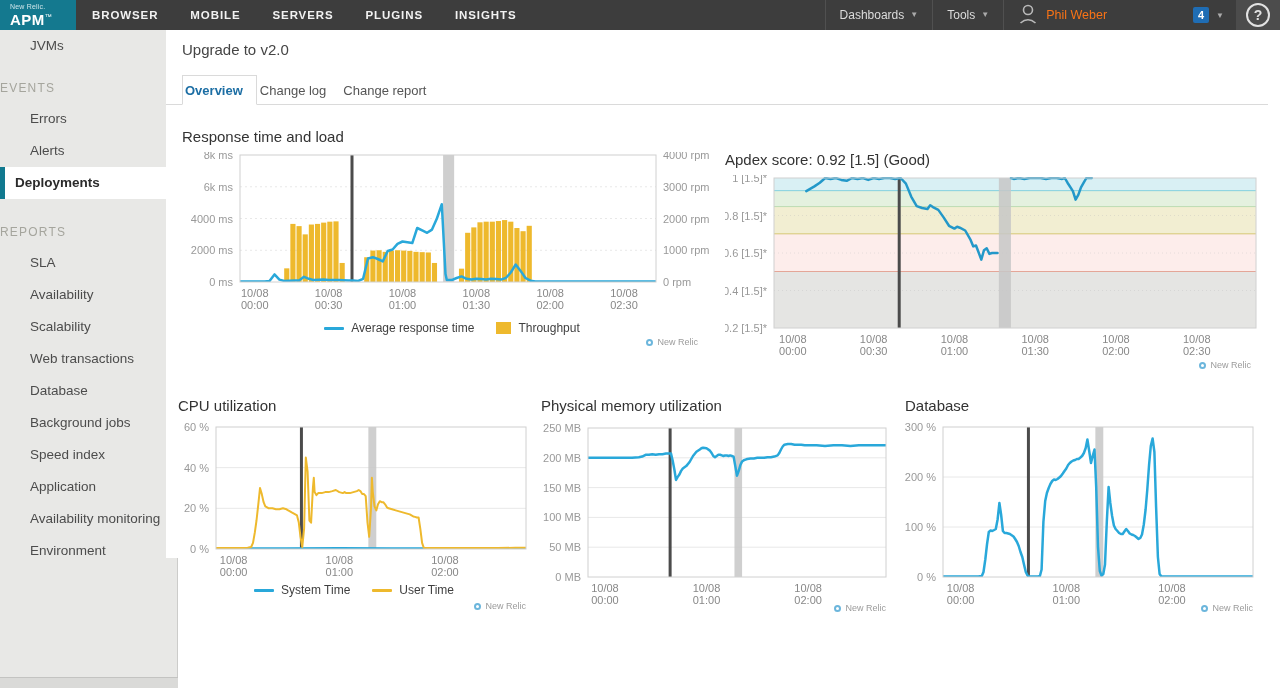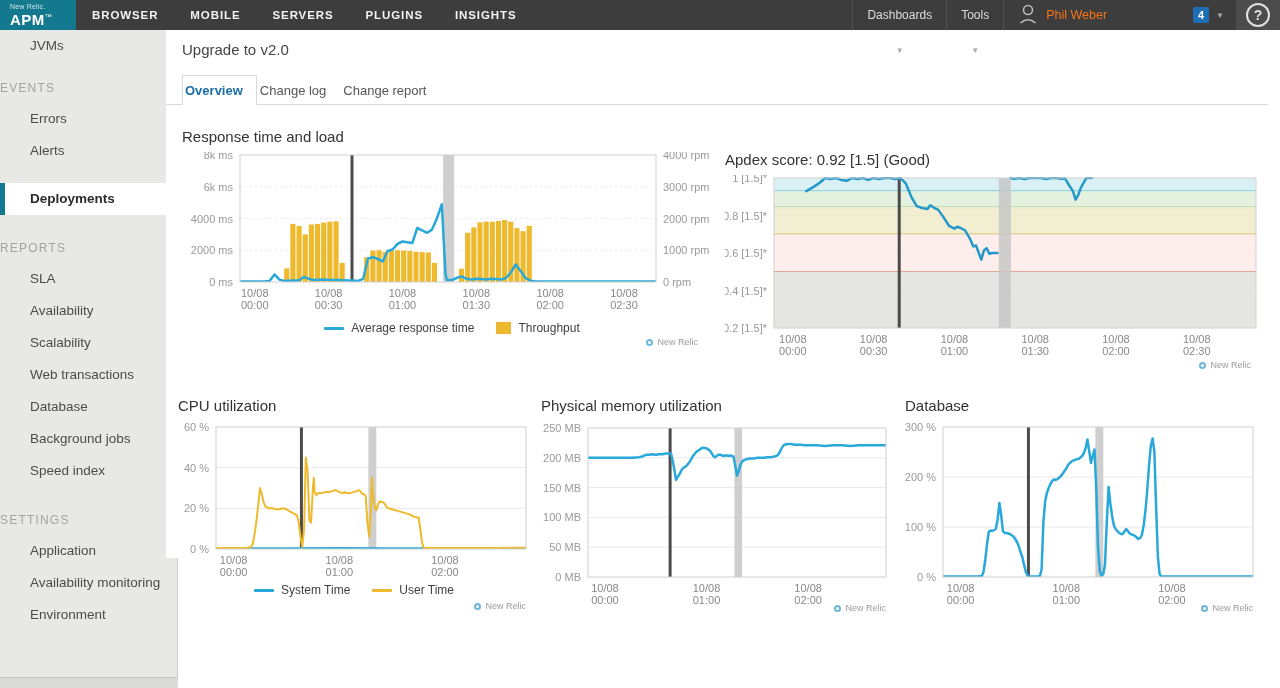--- a/index.html
+++ b/index.html
@@ -8,33 +8,33 @@
 
 
 .topnav { position:absolute; top:0; left:0; width:1280px; height:30px; background:#3d3d3d; display:flex; align-items:stretch; z-index:20; }
 .logo { width:76px; background:#14798f; color:#fff; padding:3px 0 0 10px; cursor:pointer; flex:none; }
 .logo-small { display:block; font-size:7px; color:#cfe6ea; letter-spacing:.2px; }
 .logo-big { display:block; font-size:15px; font-weight:bold; letter-spacing:.5px; line-height:14px; }
 .logo-tm { font-size:7px; vertical-align:super; font-weight:normal; }
 .nav-items { display:flex; align-items:center; }
 .nav-item { color:#f2f2f2; font-size:11.5px; font-weight:bold; letter-spacing:.9px; padding:0 16px; line-height:30px; cursor:pointer; white-space:nowrap; }
 .nav-right { margin-left:auto; display:flex; align-items:center; height:30px; }
-.nav-drop { color:#dcdcdc; font-size:12px; line-height:30px; height:30px; padding:0 14px; border-left:1px solid #505050; cursor:pointer; display:flex; align-items:center; gap:6px;flex-direction:column; }
+.nav-drop { color:#dcdcdc; font-size:12px; line-height:30px; height:30px; padding:0 14px; border-left:1px solid #505050; cursor:pointer; display:flex; align-items:center; gap:6px; }
 .nav-drop.tools { border-right:1px solid #505050; }
 .chev { font-size:8px; color:#aaa; }
 .user { display:flex; align-items:center; gap:8px; padding:0 14px; color:#f97316; font-size:12.5px; cursor:pointer; height:30px; }
 .badge-group { display:flex; align-items:center; gap:7px; margin-left:72px; margin-right:12px; cursor:pointer; height:30px; }
 .badge { background:#1f6db4; color:#fff; font-size:11px; font-weight:bold; min-width:16px; height:16px; line-height:16px; text-align:center; border-radius:2px; padding:0 2px; }
 .help { width:44px; height:30px; background:#4c4c4c; display:flex; align-items:center; justify-content:center; cursor:pointer; flex:none; }
 .help-circle { width:24px; height:24px; border:2px solid #e2e2e2; border-radius:50%; color:#e2e2e2; font-size:14px; font-weight:bold; text-align:center; line-height:20px; }
 
 
 .sidebar { position:absolute; top:30px; left:0; width:178px; height:658px; background:#e8e8e6; border-right:1px solid #ccccca; }
 .side-item { height:32px; line-height:32px; padding-left:30px; font-size:13.5px; color:#4c4c4c; cursor:pointer; white-space:nowrap; }
-.side-item.active { background:#fff; border-left:5px solid #11798f; padding-left:25px; font-weight:bold; color:#2b2b2b;margin-top:16px; }
+.side-item.active { background:#fff; border-left:5px solid #11798f; padding-left:10px; font-weight:bold; color:#2b2b2b; }
 .side-section { height:32px; line-height:34px; margin-top:16px; font-size:12px; color:#a5a59d; letter-spacing:1.2px; }
 .side-section.first { margin-top:9px; }
 .side-top { padding-top:0; }
 .sidebar-footer { position:absolute; left:0; bottom:0; width:178px; height:11px; background:#dadad8; border-top:1px solid #c3c3c1; }
 
 
 .main { position:absolute; top:30px; left:166px; width:1102px; height:528px; background:#fff; }
 .page-title { position:absolute; top:11px; left:16px; font-size:15px; font-weight:normal; color:#454545; }
 .tabs { position:absolute; top:45px; left:0; width:100%; height:30px; border-bottom:1px solid #dadada; padding-left:16px; display:flex; align-items:stretch; }
 .tab { font-size:13px; color:#555; padding:7px 13px 0 2px; cursor:pointer; border:1px solid transparent; margin-bottom:-1px; }
@@ -113,21 +113,20 @@
     <div class="side-item">Alerts</div>
     <div class="side-item active">Deployments</div>
     <div class="side-section">REPORTS</div>
     <div class="side-item">SLA</div>
     <div class="side-item">Availability</div>
     <div class="side-item">Scalability</div>
     <div class="side-item">Web transactions</div>
     <div class="side-item">Database</div>
     <div class="side-item">Background jobs</div>
     <div class="side-item">Speed index</div>
-    <div class="side-section">SETTINGS</div>
     <div class="side-item">Application</div>
     <div class="side-item">Availability monitoring</div>
     <div class="side-item">Environment</div>
   </aside>
 <div class="sidebar-footer"></div>
 
 <main class="main">
   <h1 class="page-title">Upgrade to v2.0</h1>
   <div class="tabs" id="tabs">
       <div class="tab active">Overview</div>

